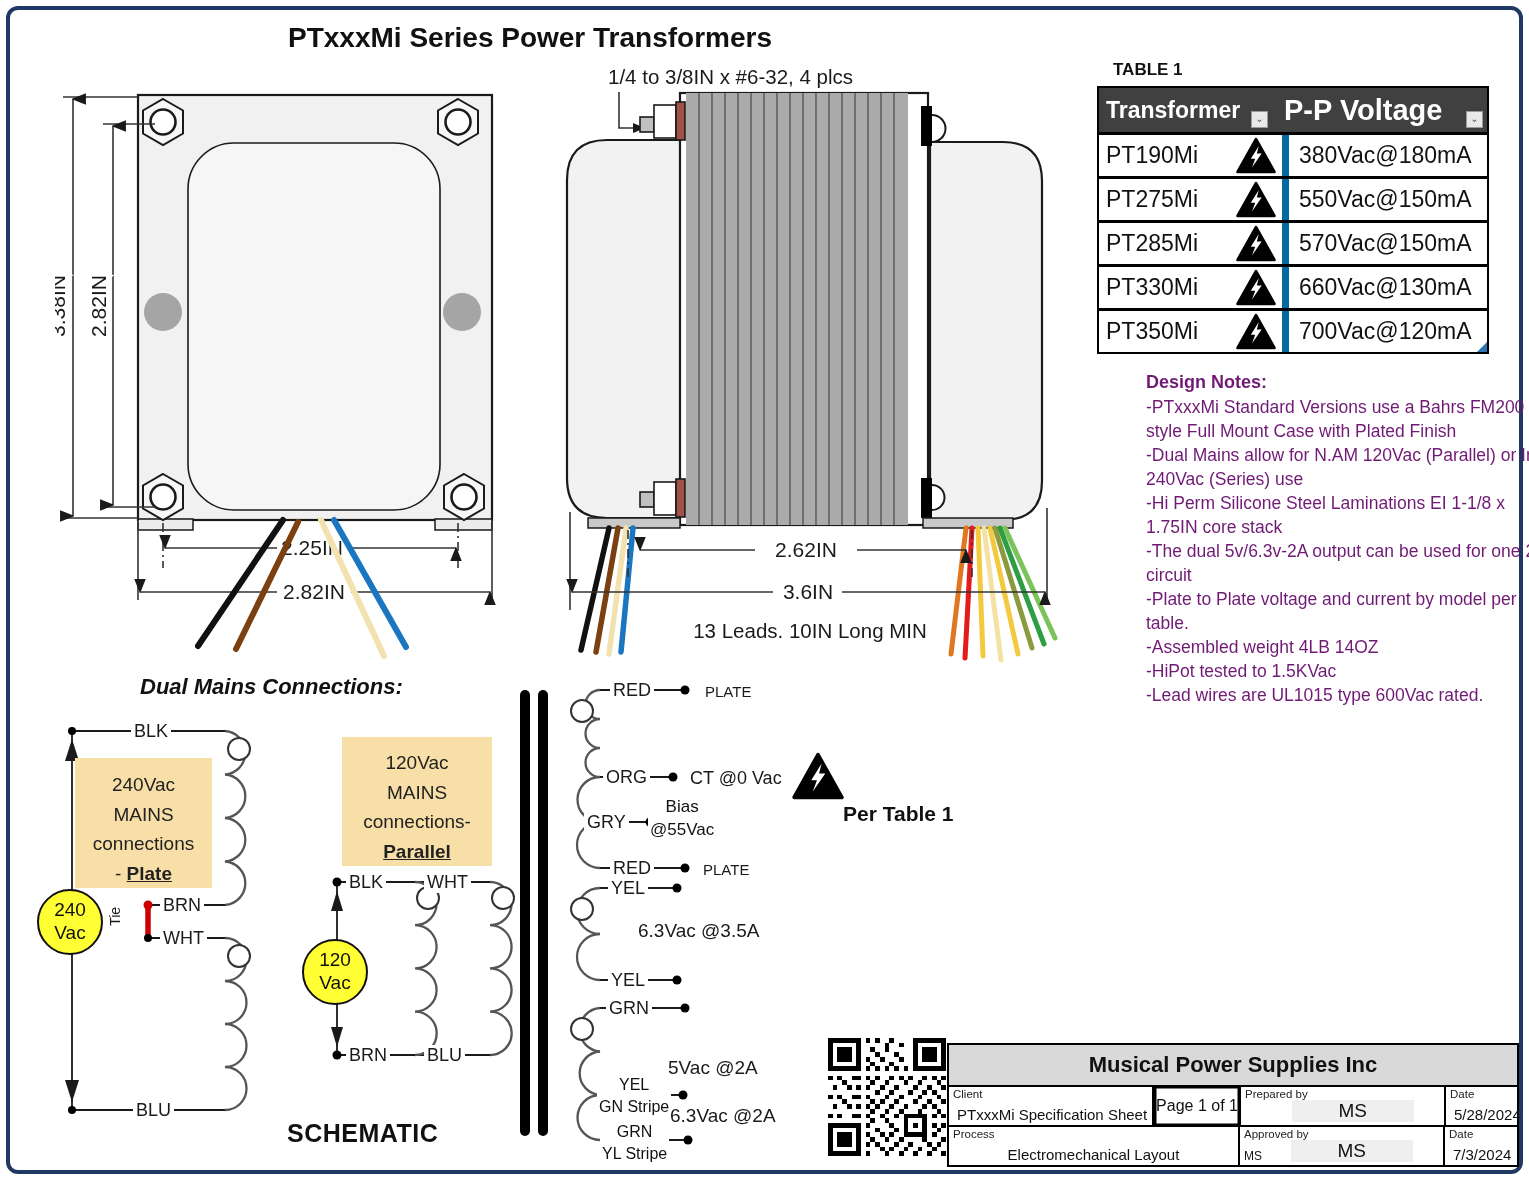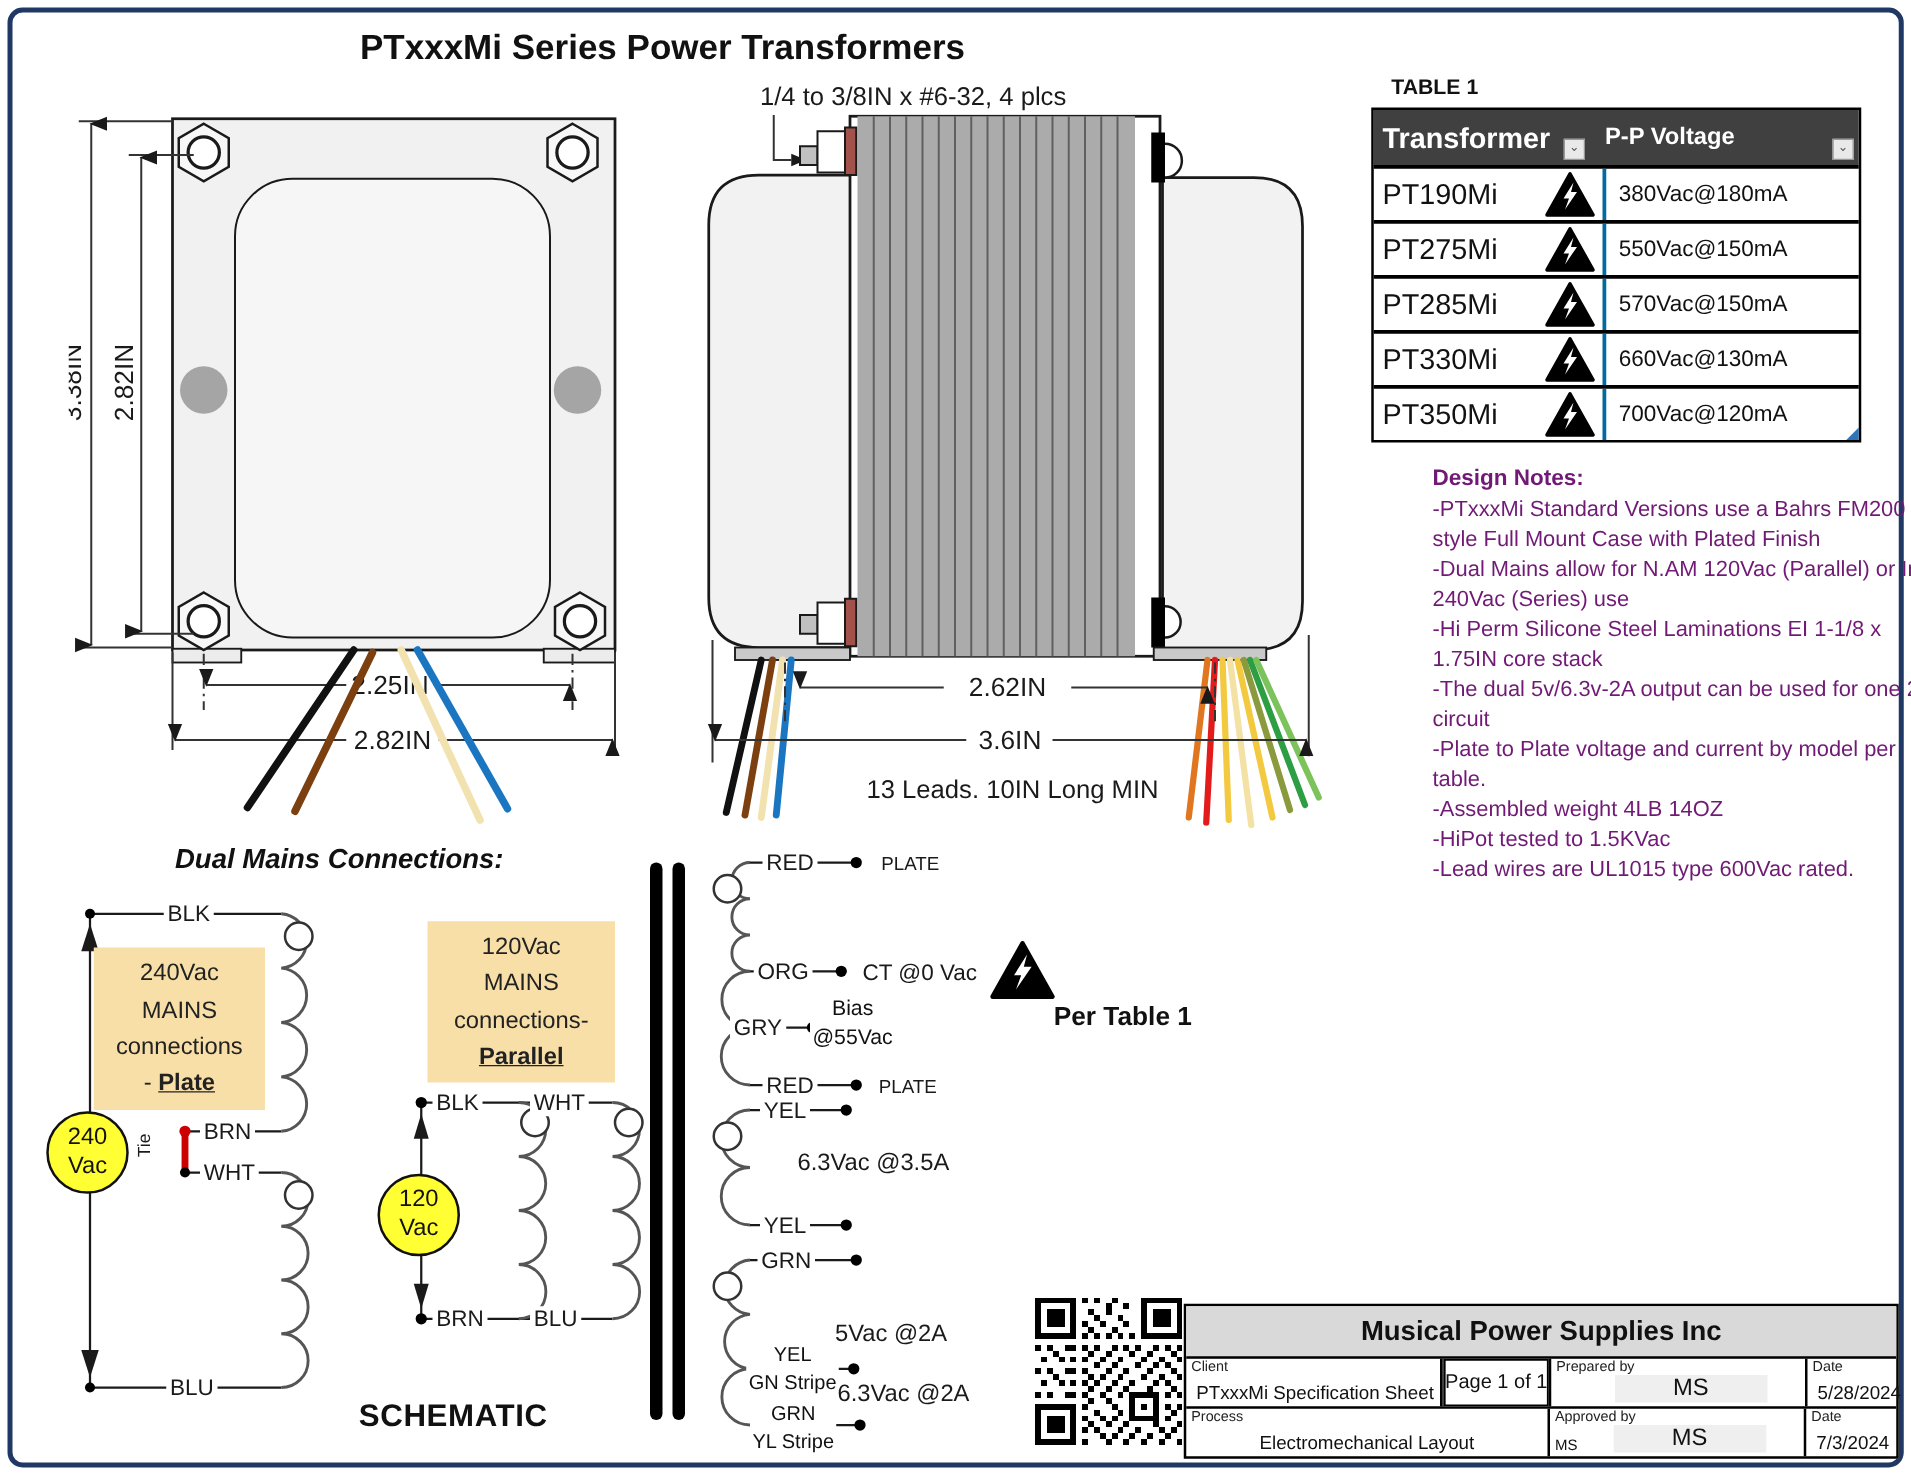--- a/index.html
+++ b/index.html
@@ -10,40 +10,40 @@
   .title{position:absolute;top:22px;left:0;width:1060px;text-align:center;
          font-size:28px;font-weight:bold;color:#111;}
   
   .lbl{position:absolute;background:#fff;font-size:18px;line-height:1.05;
        padding:1px 3px;white-space:nowrap;color:#1a1a1a;}
   .ann{position:absolute;font-size:19px;white-space:nowrap;color:#1a1a1a;}
   .small-ann{font-size:15px;}
   .stack{position:absolute;font-size:16px;line-height:1.35;text-align:center;background:#fff;padding:0 2px;}
   .rot{transform:rotate(-90deg);transform-origin:center;}
   .tanbox{position:absolute;background:#f8dfa8;display:flex;flex-direction:column;
-          justify-content:center;align-items:center;font-size:19px;line-height:1.55;color:#222;}
+          justify-content:flex-end;align-items:center;font-size:19px;line-height:1.55;color:#222;}
   .ucase{font-weight:bold;text-decoration:underline;}
   .src{position:absolute;width:62px;height:62px;border-radius:50%;background:#ffff33;
        border:2px solid #111;display:flex;flex-direction:column;justify-content:center;
        align-items:center;font-size:19px;line-height:1.2;color:#111;}
   .heading-dm{position:absolute;font-size:22px;font-weight:bold;font-style:italic;white-space:nowrap;}
   .schem-cap{position:absolute;font-size:25px;font-weight:bold;letter-spacing:.5px;}
   .pertable{position:absolute;font-size:21px;font-weight:bold;white-space:nowrap;}
   
   .t1-label{position:absolute;left:1113px;top:60px;font-size:17px;font-weight:bold;}
   .t1{position:absolute;left:1097px;top:86px;width:388px;border:2px solid #000;background:#fff;}
   .t1-head{display:flex;background:#404040;color:#fff;height:44px;align-items:center;position:relative;}
   .t1-head .c1{width:168px;padding-left:7px;font-size:23px;font-weight:bold;}
-  .t1-head .c2{flex:1;padding-left:10px;font-size:19px;font-weight:bold;}
+  .t1-head .c2{flex:1;padding-left:10px;font-size:29px;font-weight:bold;}
   .filter{width:15px;height:15px;background:#e9e9e9;border:1px solid #999;color:#555;
           font-size:10px;line-height:13px;text-align:center;position:absolute;bottom:4px;}
   .f1{left:152px;} .f2{right:4px;}
   .t1-row{display:flex;height:41px;border-top:3px solid #000;align-items:center;position:relative;}
   .t1-row .m{width:130px;padding-left:7px;font-size:23px;}
-  .t1-row .v{flex:1;border-left:3px solid #0369a1;padding-left:10px;font-size:18px;align-self:stretch;
+  .t1-row .v{flex:1;border-left:7px solid #0369a1;padding-left:10px;font-size:23px;align-self:stretch;
              display:flex;align-items:center;}
   .haz{width:40px;height:37px;flex:0 0 auto;margin-right:6px;}
   .haz-s{position:absolute;left:792px;top:752px;width:52px;height:48px;}
   .t1-corner{position:absolute;right:0;bottom:0;width:0;height:0;
              border-left:10px solid transparent;border-bottom:10px solid #2e75b6;}
   
   .notes{position:absolute;left:1102px;top:370px;width:402px;font-size:17.5px;line-height:24px;color:#701a75;margin-left:44px;}
   .notes .h{font-size:18px;font-weight:bold;margin-bottom:1px;}
   
   .tb{position:absolute;left:947px;top:1043px;width:568px;border:2px solid #000;background:#fff;font-size:15px;}

